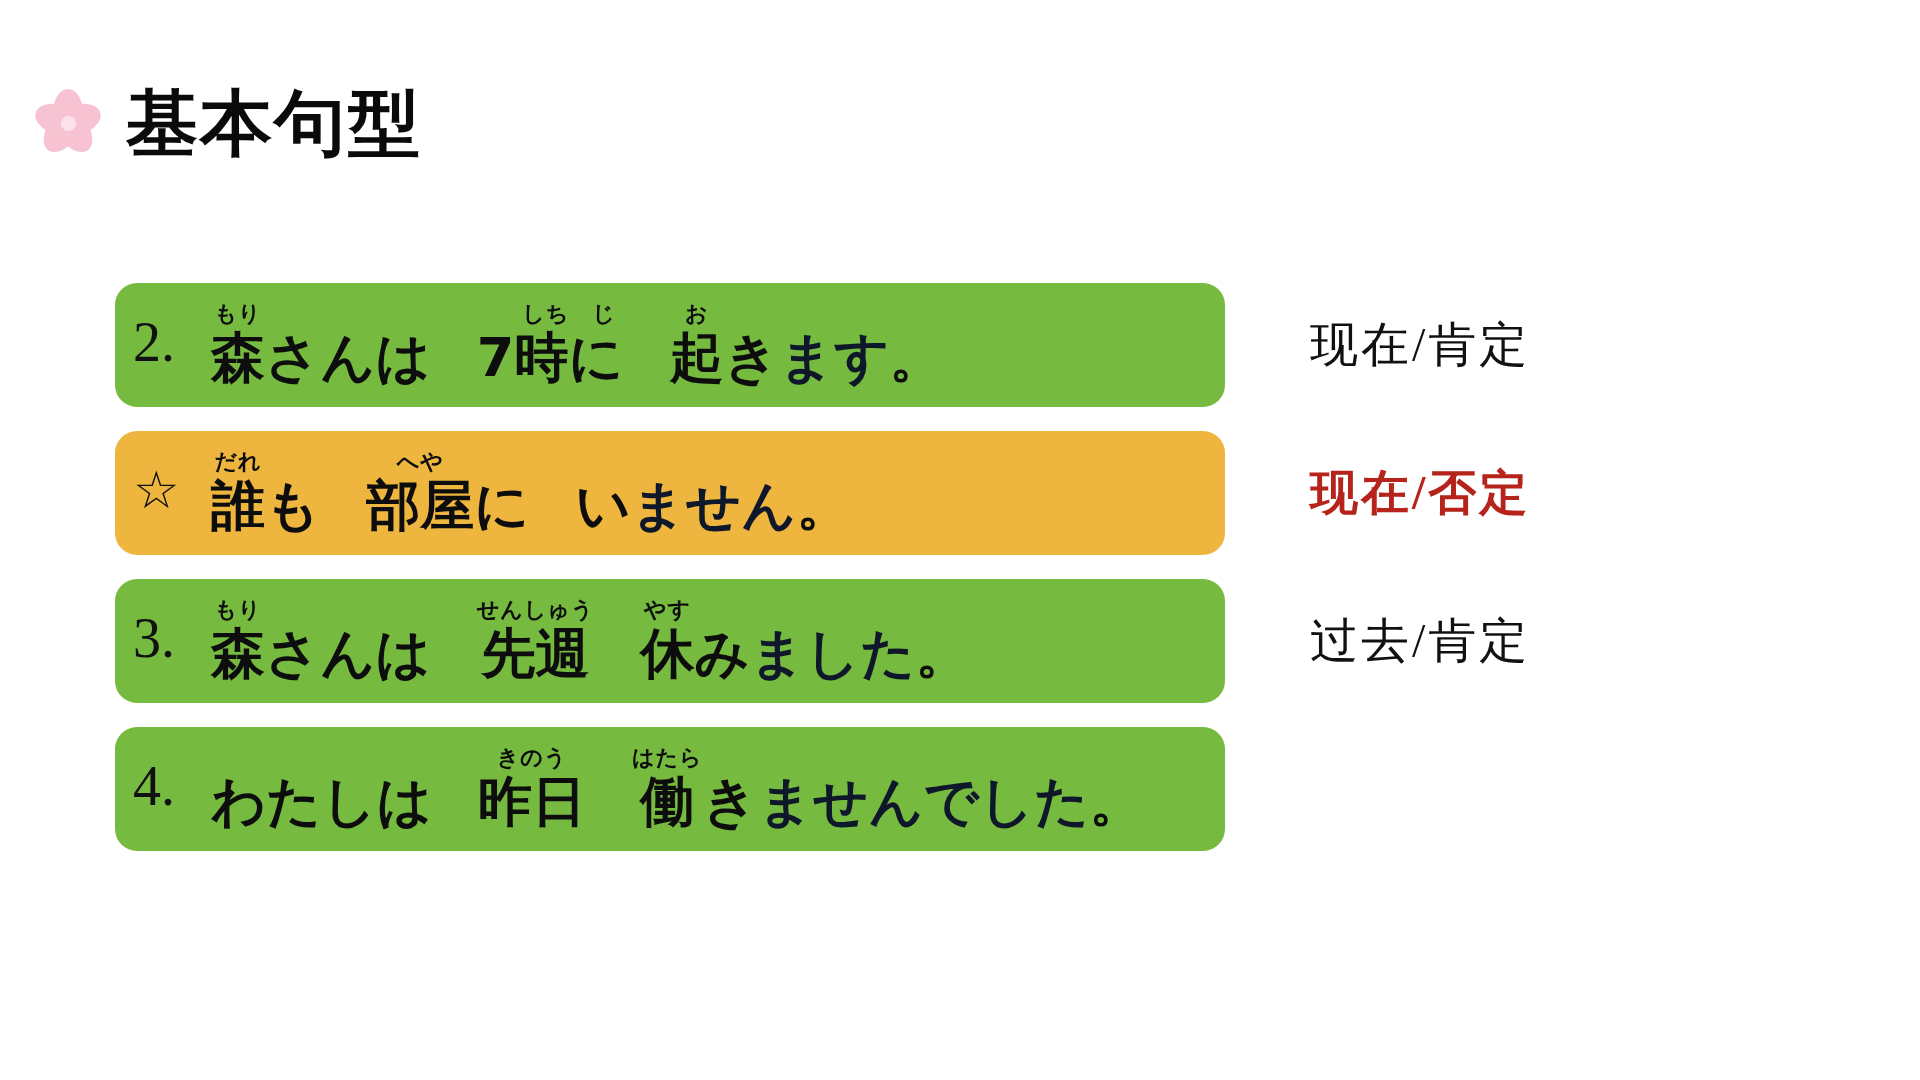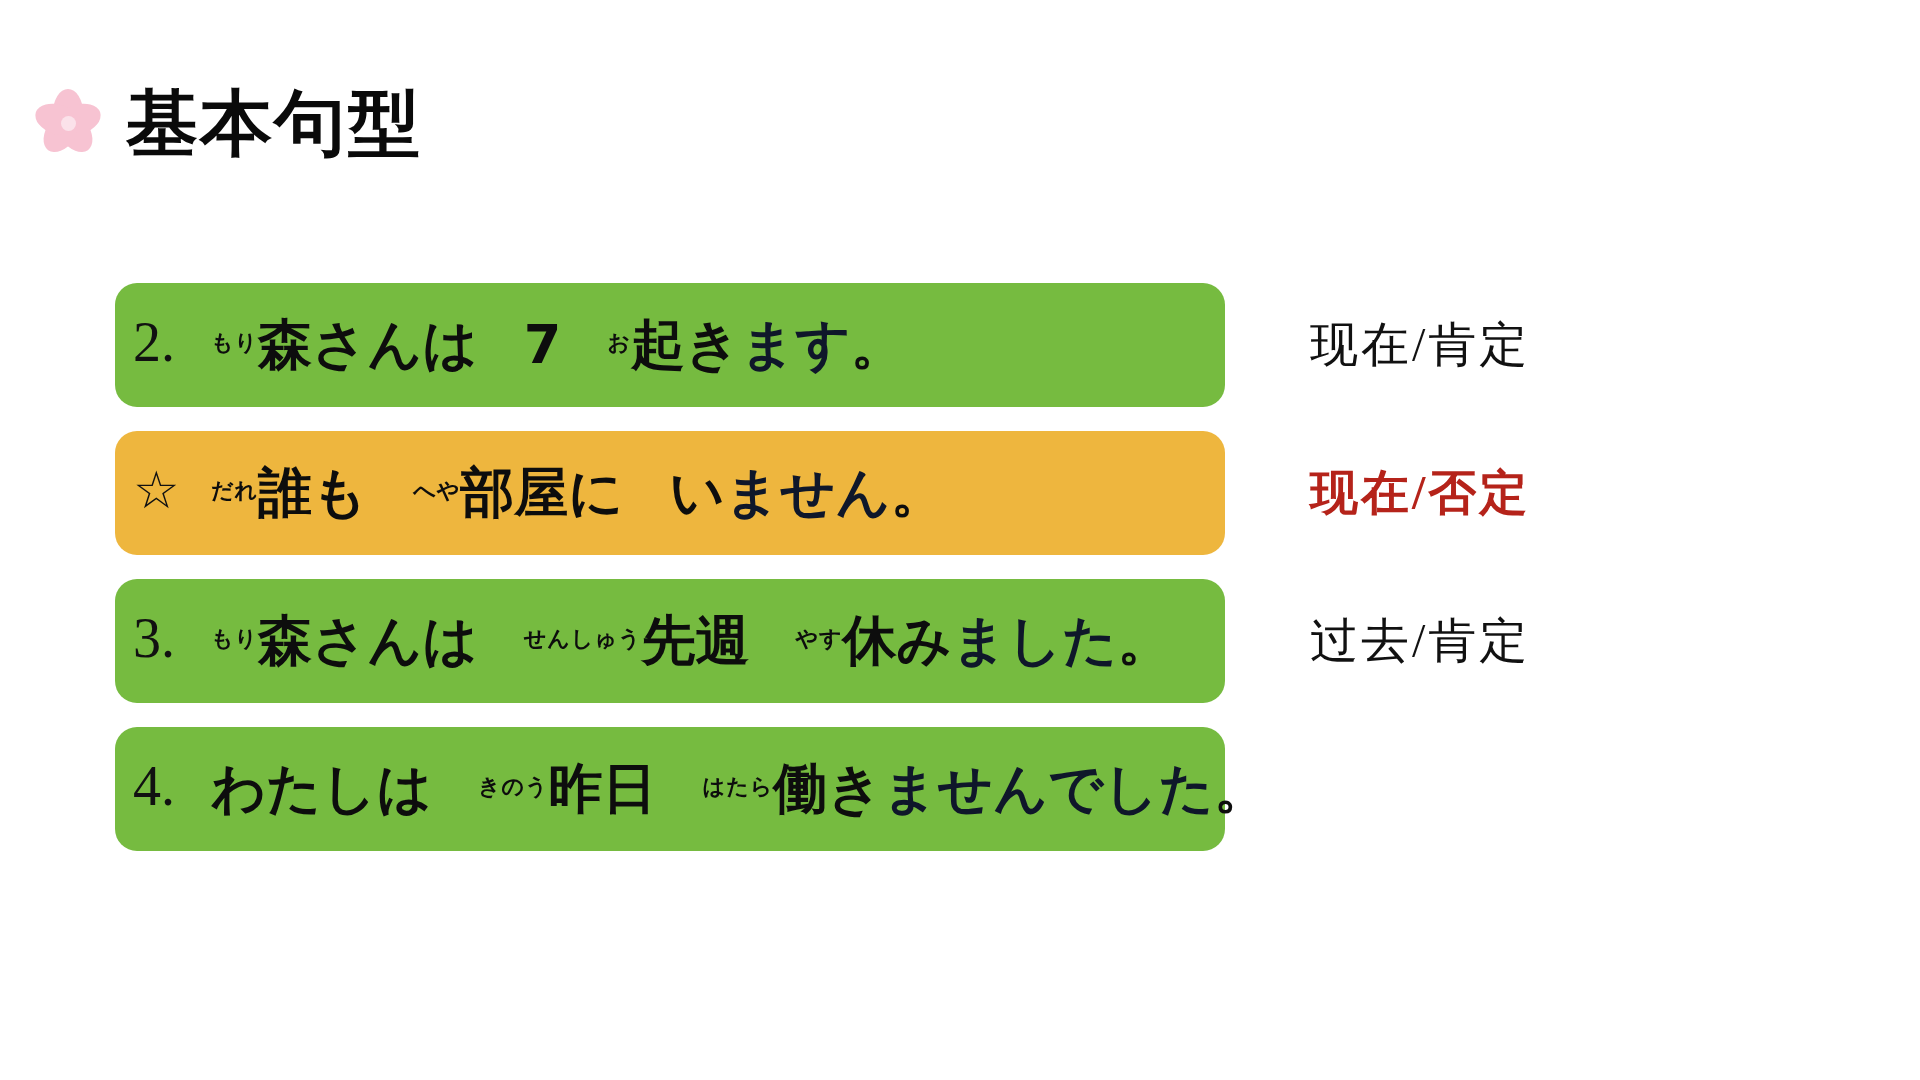--- a/index.html
+++ b/index.html
@@ -119,21 +119,21 @@
   .chunk {
     display: flex;
     align-items: flex-end;
     margin-right: 46px;
   }
   .chunk:last-child { margin-right: 0; }
 
   
   .tok {
     display: inline-flex;
-    flex-direction: row;
+    flex-direction: column;
     align-items: center;
     justify-content: flex-end;
     text-align: right;
   }
   .furi {
     font-family: "DejaVu Sans", "Liberation Sans", sans-serif;
     font-size: 22px;
     font-weight: bold;
     line-height: 1;
     color: #0d0d0d;
@@ -193,20 +193,24 @@
             <span class="tok">
               <span class="furi empty"></span>
               <span class="base">さんは</span>
             </span>
           </span>
           <span class="chunk">
             <span class="tok">
               <span class="furi empty"></span>
               <span class="base">7</span>
             </span>
+            <span class="tok">
+              <span class="furi">しち　じ</span>
+              <span class="base">時に</span>
+            </span>
           </span>
           <span class="chunk">
             <span class="tok">
               <span class="furi">お</span>
               <span class="base">起</span>
             </span>
             <span class="tok">
               <span class="furi empty"></span>
               <span class="base">き</span>
             </span>

